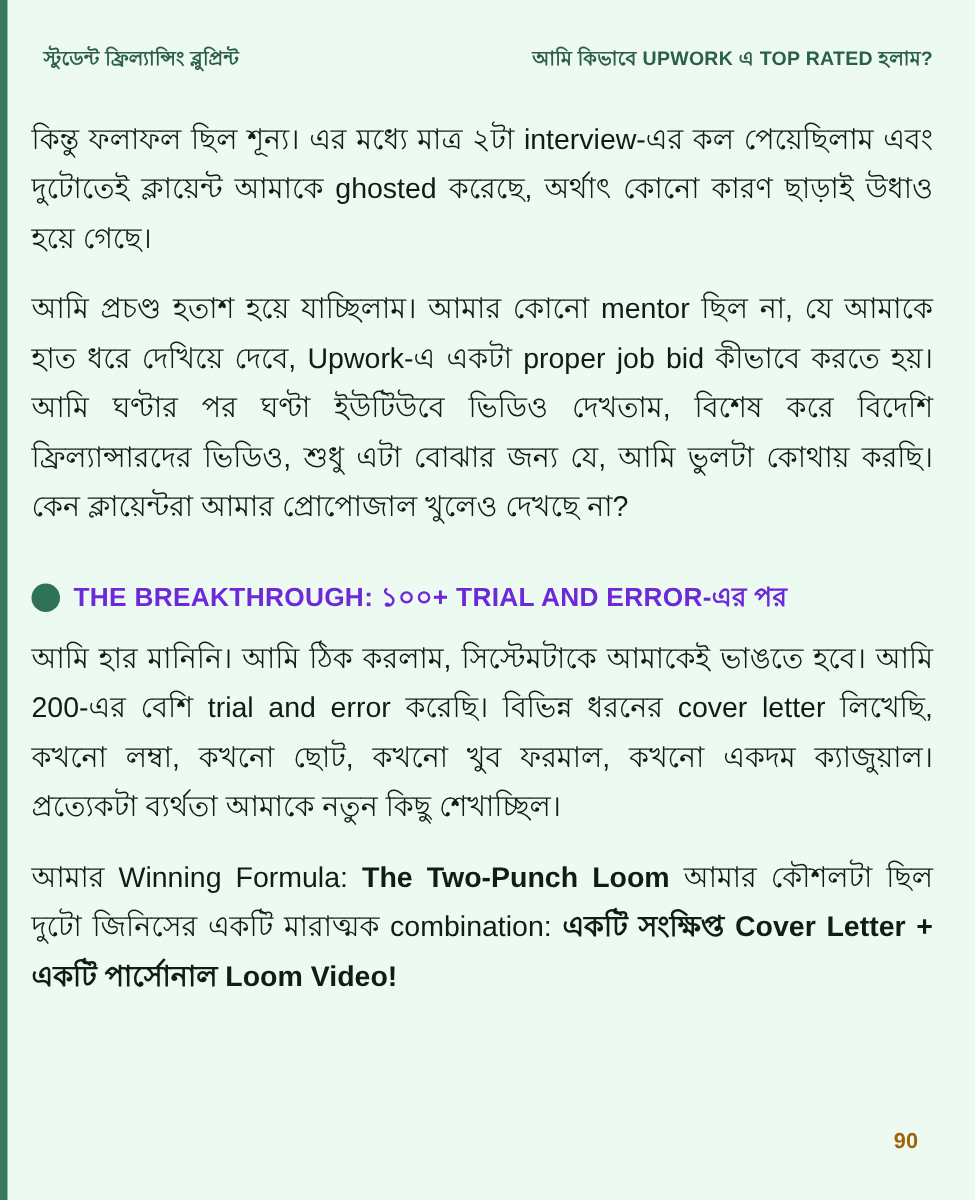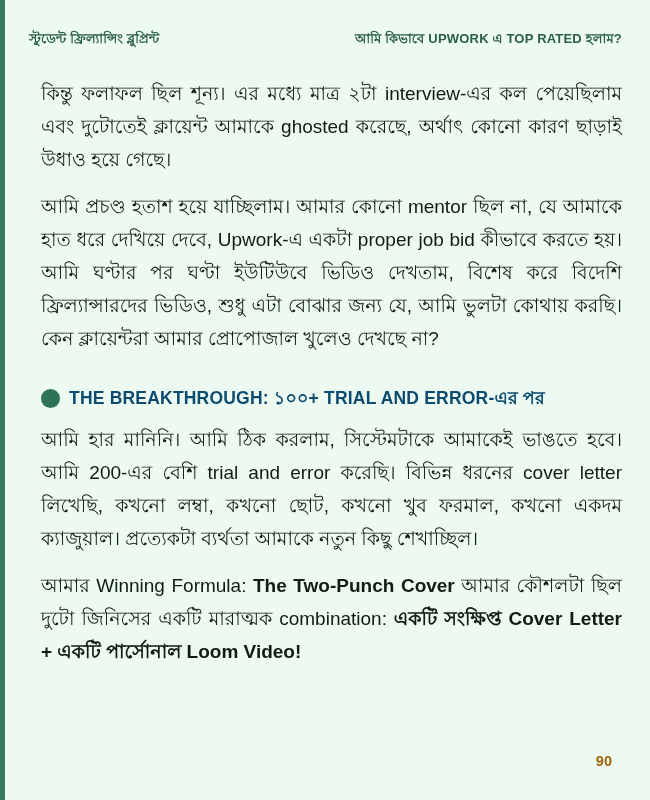--- a/index.html
+++ b/index.html
@@ -20,21 +20,21 @@
     display: flex;
     justify-content: space-between;
     align-items: flex-start;
     padding: 29px 28px 0 24px;
     color: #2b5f49;
     font-size: 13px;
     font-weight: bold;
     letter-spacing: 0.2px;
   }
   .content {
-    padding: 0 28px 0 36px;
+    padding: 0 28px 0 16px;
     color: #0f1d15;
   }
   .content p {
     margin: 14px 0 0 0;
     font-size: 19px;
     line-height: 33px;
     text-align: justify;
   }
   .content p.first {
     margin-top: 27px;
@@ -46,21 +46,21 @@
   }
   .bullet {
     width: 19px;
     height: 19px;
     border-radius: 50%;
     background: #2e7257;
     margin-right: 9px;
     flex: 0 0 auto;
   }
   .section-heading {
-    color: #0c4a6e;
+    color: #6d28d9;
     font-size: 17.5px;
     font-weight: bold;
     letter-spacing: 0.2px;
     line-height: 22px;
   }
   .bold-seg {
     font-weight: bold;
   }
   .page-number {
     position: absolute;
@@ -88,19 +88,19 @@
     <p>আমি প্রচণ্ড হতাশ হয়ে যাচ্ছিলাম। আমার কোনো mentor ছিল না, যে আমাকে হাত ধরে দেখিয়ে দেবে, Upwork-এ একটা proper job bid কীভাবে করতে হয়। আমি ঘণ্টার পর ঘণ্টা ইউটিউবে ভিডিও দেখতাম, বিশেষ করে বিদেশি ফ্রিল্যান্সারদের ভিডিও, শুধু এটা বোঝার জন্য যে, আমি ভুলটা কোথায় করছি। কেন ক্লায়েন্টরা আমার প্রোপোজাল খুলেও দেখছে না?</p>
 
     <div class="section-heading-row">
       <span class="bullet"></span>
       <span class="section-heading">THE BREAKTHROUGH: ১০০+ TRIAL AND ERROR-এর পর</span>
     </div>
 
     <p>আমি হার মানিনি। আমি ঠিক করলাম, সিস্টেমটাকে আমাকেই ভাঙতে হবে। আমি 200-এর বেশি trial and error করেছি। বিভিন্ন ধরনের cover letter লিখেছি, কখনো লম্বা, কখনো ছোট, কখনো খুব ফরমাল, কখনো একদম ক্যাজুয়াল। প্রত্যেকটা ব্যর্থতা আমাকে নতুন কিছু শেখাচ্ছিল।</p>
 
 
-    <p><span>আমার Winning Formula: </span><span class="bold-seg">The Two-Punch Cover</span><span> আমার কৌশলটা ছিল দুটো জিনিসের একটি মারাত্মক combination: </span><span class="bold-seg">একটি সংক্ষিপ্ত Cover Letter + একটি পার্সোনাল Loom Video!</span></p>
+    <p><span>আমার Winning Formula: </span><span class="bold-seg">The Two-Punch Loom</span><span> আমার কৌশলটা ছিল দুটো জিনিসের একটি মারাত্মক combination: </span><span class="bold-seg">একটি সংক্ষিপ্ত Cover Letter + একটি পার্সোনাল Loom Video!</span></p>
 
   </div>
 
   <div class="page-number">90</div>
 
 </div>
 
 </body></html>

